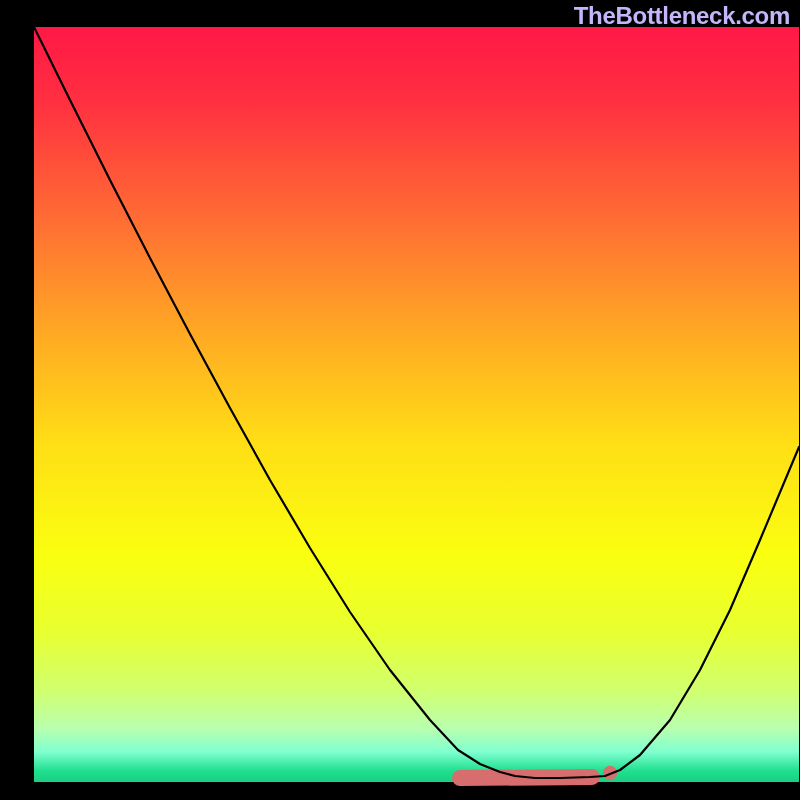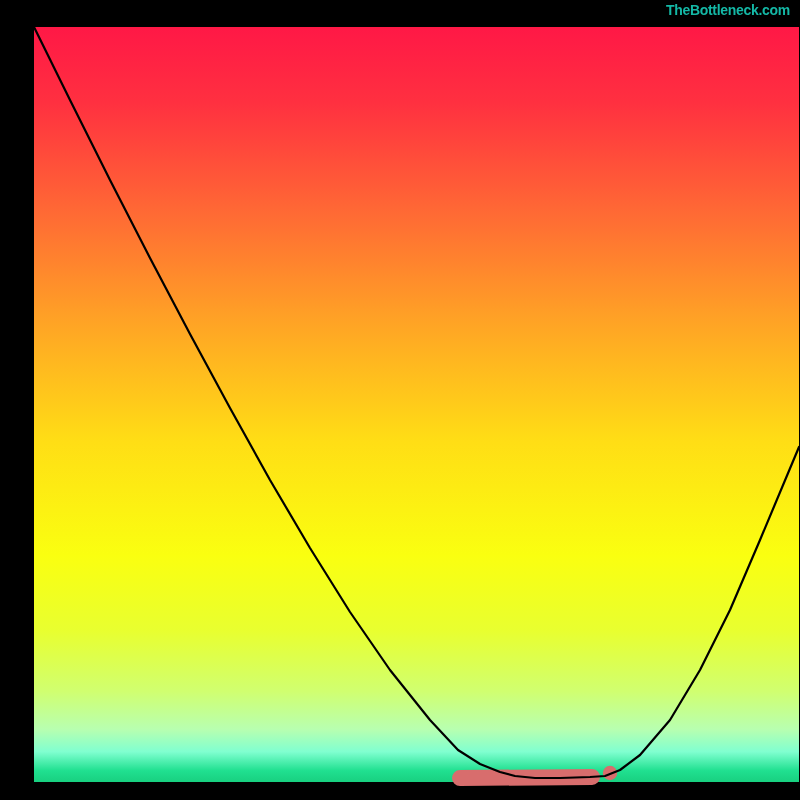--- a/index.html
+++ b/index.html
@@ -12,23 +12,23 @@
   .outer {
     width: 800px;
     height: 800px;
     background: #000;
     position: relative;
   }
   .attribution {
     position: absolute;
     top: 2px;
     right: 10px;
-    color: #14b8a6;
+    color: #c4b5fd;
     font-family: Arial, Helvetica, sans-serif;
-    font-size: 14px;
+    font-size: 24px;
     font-weight: bold;
     letter-spacing: -0.3px;
     z-index: 10;
   }
   svg {
     position: absolute;
     top: 0;
     left: 0;
   }
 </style>

